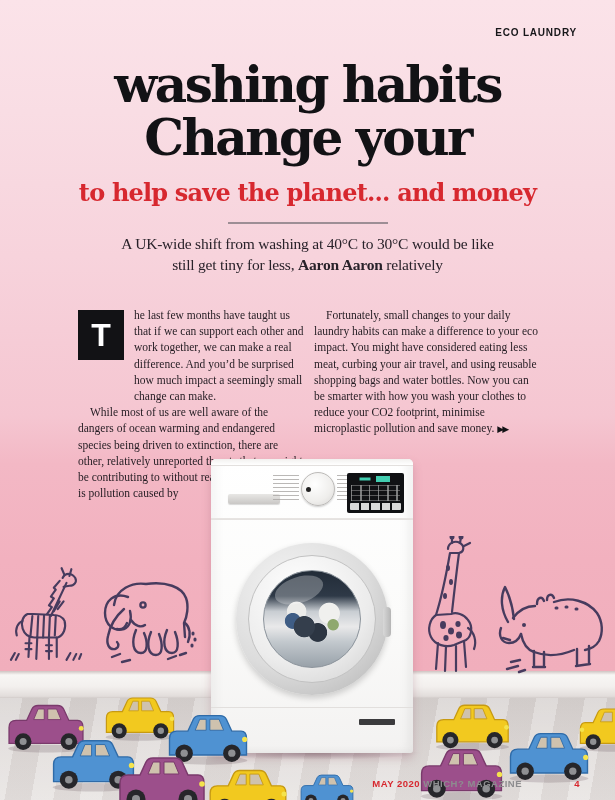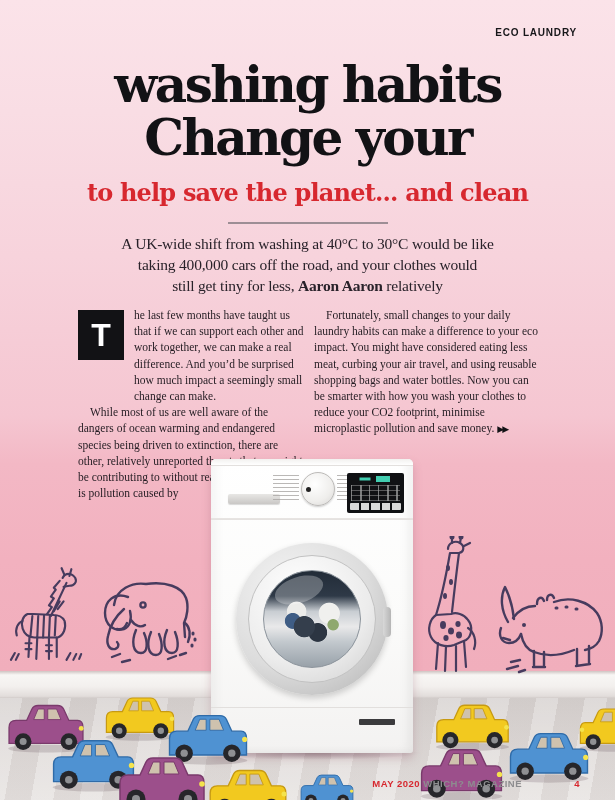--- a/index.html
+++ b/index.html
@@ -101,27 +101,26 @@
 <body>
 
 <div class="page">
 
   <div class="eco-label">ECO LAUNDRY</div>
 
   <div class="title">
     <div>washing habits</div>
     <div>Change your</div>
   </div>
-  <div class="subtitle">to help save the planet... and clean</div>
+  <div class="subtitle">to help save the planet... and money</div>
 
   <div class="divider"></div>
 
   <div class="standfirst">
     <div>A UK-wide shift from washing at 40°C to 30°C would be like</div>
-    <div>taking 400,000 cars off the road, and your clothes would</div>
     <div><span>still get tiny for less, </span><span class="sf-author">Aaron Aaron</span><span> relatively</span></div>
   </div>
 
   <div class="columns">
     <div class="col dropcap-wrap">
       <div class="dropcap">T</div>
       <p class="hang">he last few months have taught us that if we can support each other and work together, we can make a real difference. And you’d be surprised how much impact a seemingly small change can make.</p>
       <p class="indent">While most of us are well aware of the dangers of ocean warming and endangered species being driven to extinction, there are other, relatively unreported threats that we might be contributing to without realising. One of these is pollution caused by</p>
     </div>
     <div class="col">

